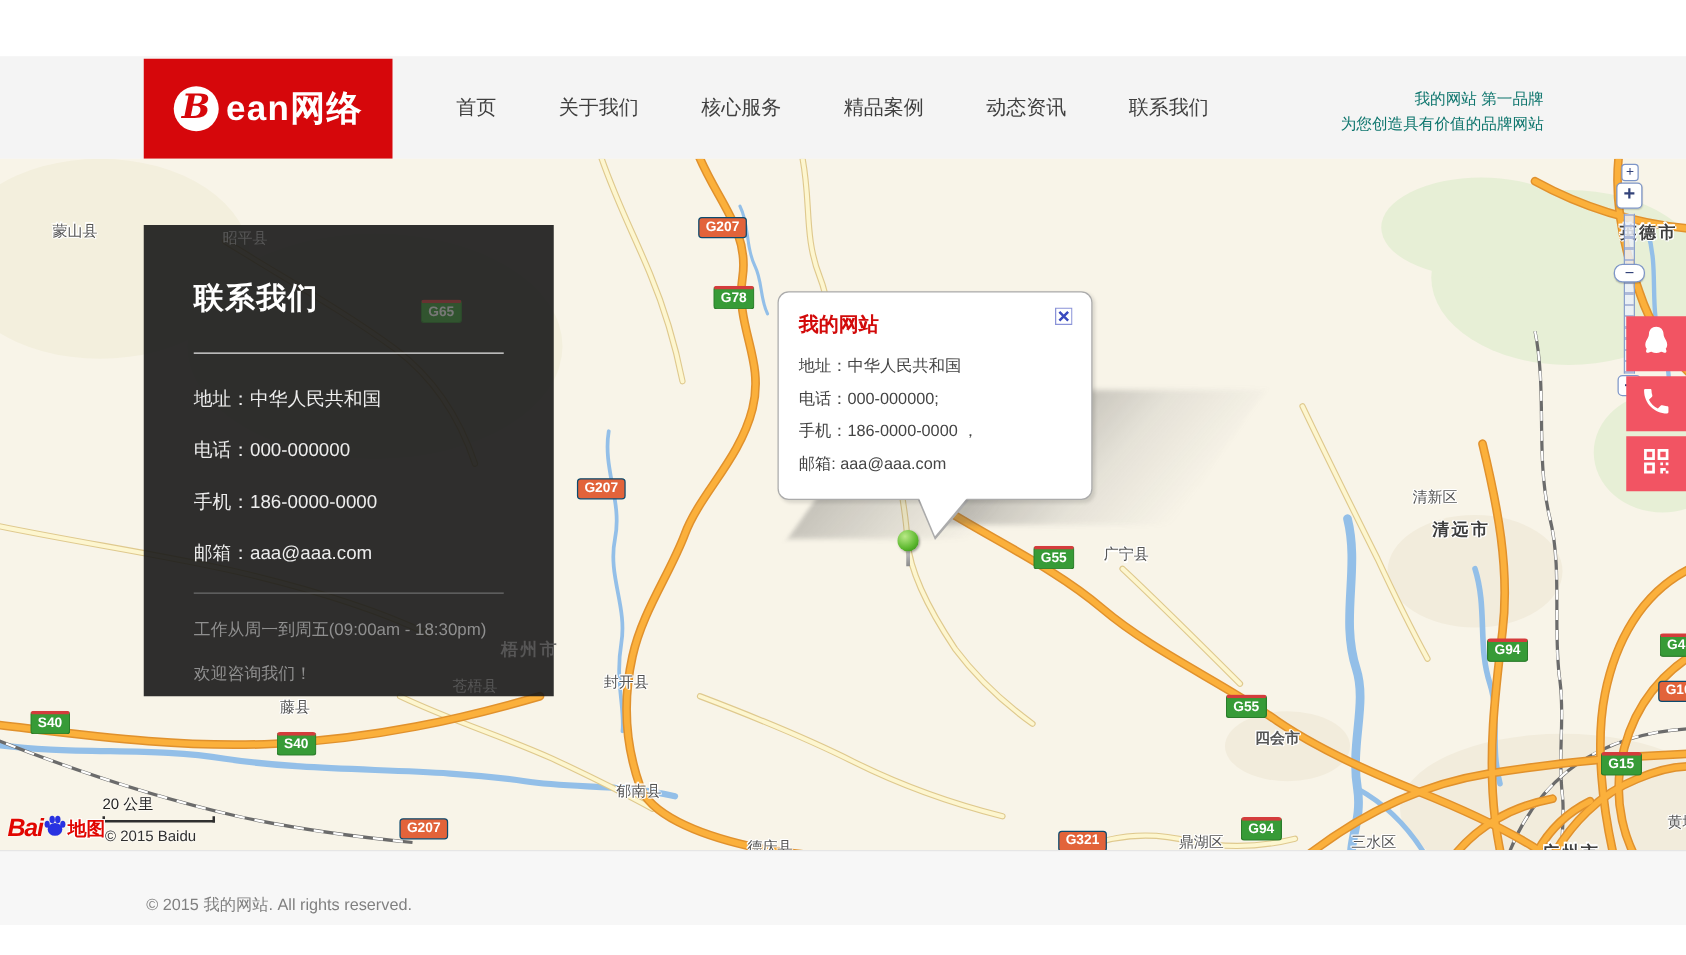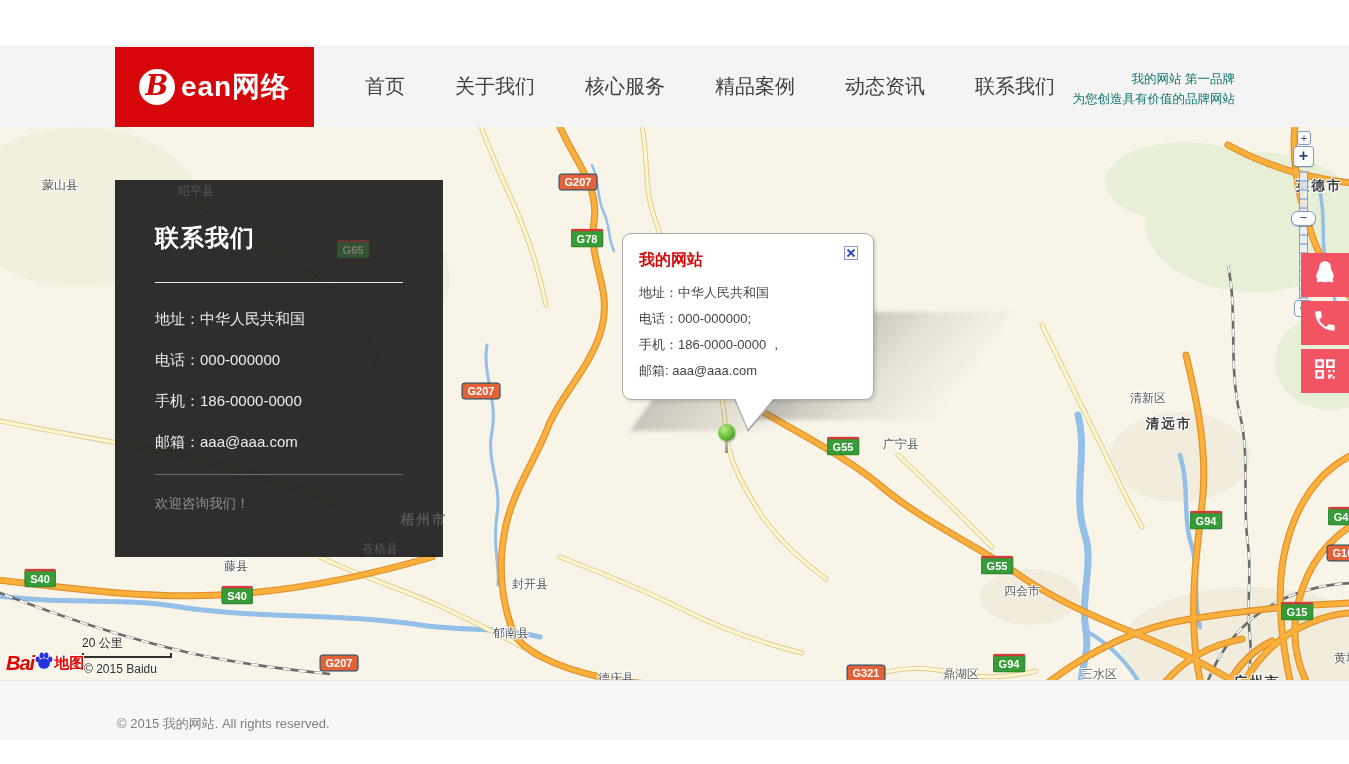--- a/index.html
+++ b/index.html
@@ -9,21 +9,21 @@
   
   .topstrip { height:45px; background:#fff; }
   header { position:relative; height:82px; background:#f4f4f4; }
   .logo { position:absolute; left:115px; top:2px; width:199px; height:80px;
     background:#d6070b; display:flex; align-items:center; justify-content:center; gap:6px; }
   .logo-disc { width:36px; height:36px; border-radius:50%; background:#fff; color:#d6070b;
     font-family:"DejaVu Serif","Liberation Serif",serif; font-style:italic; font-weight:bold;
     font-size:27px; line-height:34px; text-align:center; }
   .logo-rest { color:#fff; font-size:28px; font-weight:bold; letter-spacing:1px; }
   nav { position:absolute; left:365px; top:0; bottom:0; display:flex; align-items:center; gap:50px; }
-  .nav-item { font-size:20px; color:#3f3f3f; cursor:pointer; white-space:nowrap; }
+  .nav-item { font-size:16px; color:#3f3f3f; cursor:pointer; white-space:nowrap; }
   .tagline { position:absolute; right:114px; top:24px; text-align:right;
     font-size:12.5px; color:#0f766e; line-height:20px; }
 
   
   .map { position:relative; width:1349px; height:553px; background:#f8f4e8; overflow:hidden; }
   .map-svg { position:absolute; left:0; top:0; z-index:1; }
   .hwc { fill:none; stroke:#e0912d; stroke-width:7; stroke-linecap:round; }
   .hw  { fill:none; stroke:#fbb03b; stroke-width:4.6; stroke-linecap:round; }
   .yrc { fill:none; stroke:#dfc98e; stroke-width:5; stroke-linecap:round; }
   .yr  { fill:none; stroke:#fdf6cf; stroke-width:3.2; stroke-linecap:round; }
@@ -255,26 +255,26 @@
         <use href="#rH4" class="hw"></use>
     </g>
   </svg>
 
   <div id="town-layer">
       <div class="town" style="left: 60px; top: 58px;">蒙山县</div>
       <div class="town dim" style="left: 196px; top: 64px;">昭平县</div>
       <div class="town big" style="left: 1319px; top: 59px;">英德市</div>
       <div class="town big dim" style="left: 403px; top: 393px; margin-left: 21px;">梧州市</div>
       <div class="town dim" style="left: 380px; top: 422px;">苍梧县</div>
-      <div class="town" style="left: 530px; top: 419px; margin-top: 38px;">封开县</div>
+      <div class="town" style="left: 501px; top: 419px;">封开县</div>
       <div class="town" style="left: 236px; top: 439px;">藤县</div>
       <div class="town" style="left: 511px; top: 506px;">郁南县</div>
       <div class="town" style="left: 616px; top: 551px; font-family: Liberation Serif, serif;">德庆县</div>
       <div class="town" style="left: 901px; top: 317px;">广宁县</div>
-      <div class="town" style="left: 1022px; top: 464px;">四会市</div>
+      <div class="town" style="left: 1022px; top: 464px; font-weight: bold;">四会市</div>
       <div class="town" style="left: 1148px; top: 271px;">清新区</div>
       <div class="town big" style="left: 1169px; top: 297px;">清远市</div>
       <div class="town" style="left: 961px; top: 547px;">鼎湖区</div>
       <div class="town" style="left: 1099px; top: 547px;">三水区</div>
       <div class="town big" style="left: 1257px; top: 555px;">广州市</div>
       <div class="town" style="left: 1346px; top: 531px;">黄埔</div>
     </div>
   <div id="badge-layer">
       <div class="rbadge k-n" style="left: 578px; top: 55px;">G207</div>
       <div class="rbadge k-e" style="left: 587px; top: 111px;">G78</div>
@@ -323,20 +323,21 @@
   <div class="panel">
     <h2>联系我们</h2>
     <div class="hr1"></div>
     <div id="contact-items">
         <div class="c-item">地址：中华人民共和国</div>
         <div class="c-item">电话：000-000000</div>
         <div class="c-item">手机：186-0000-0000</div>
         <div class="c-item">邮箱：aaa@aaa.com</div>
       </div>
     <div class="hr2"></div>
+    <div class="c-hours">工作从周一到周五(09:00am - 18:30pm)</div>
     <div class="c-welcome">欢迎咨询我们！</div>
   </div>
 
   <div class="zoomctl">
     <div class="z-pan">+</div>
     <div class="z-plus">+</div>
     <div class="z-track"></div>
     <div class="z-thumb">−</div>
     <div class="z-minus">−</div>
   </div>

